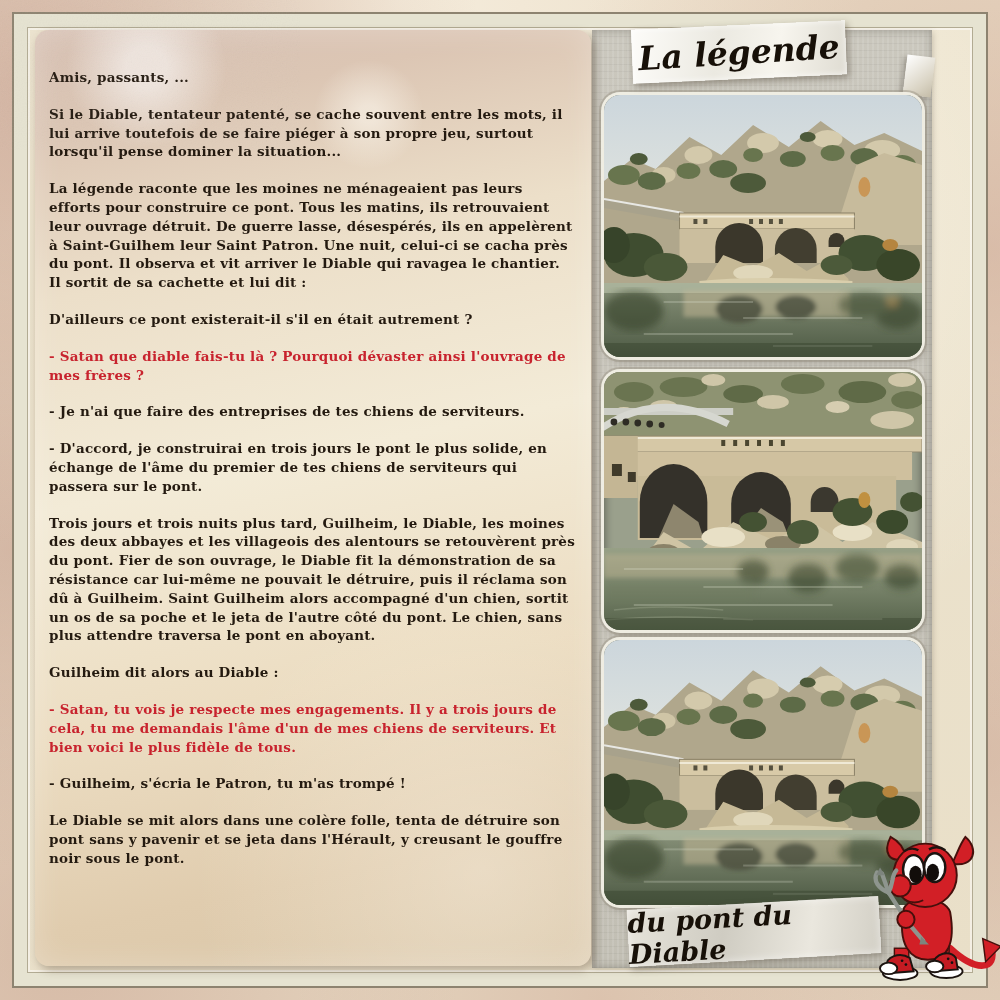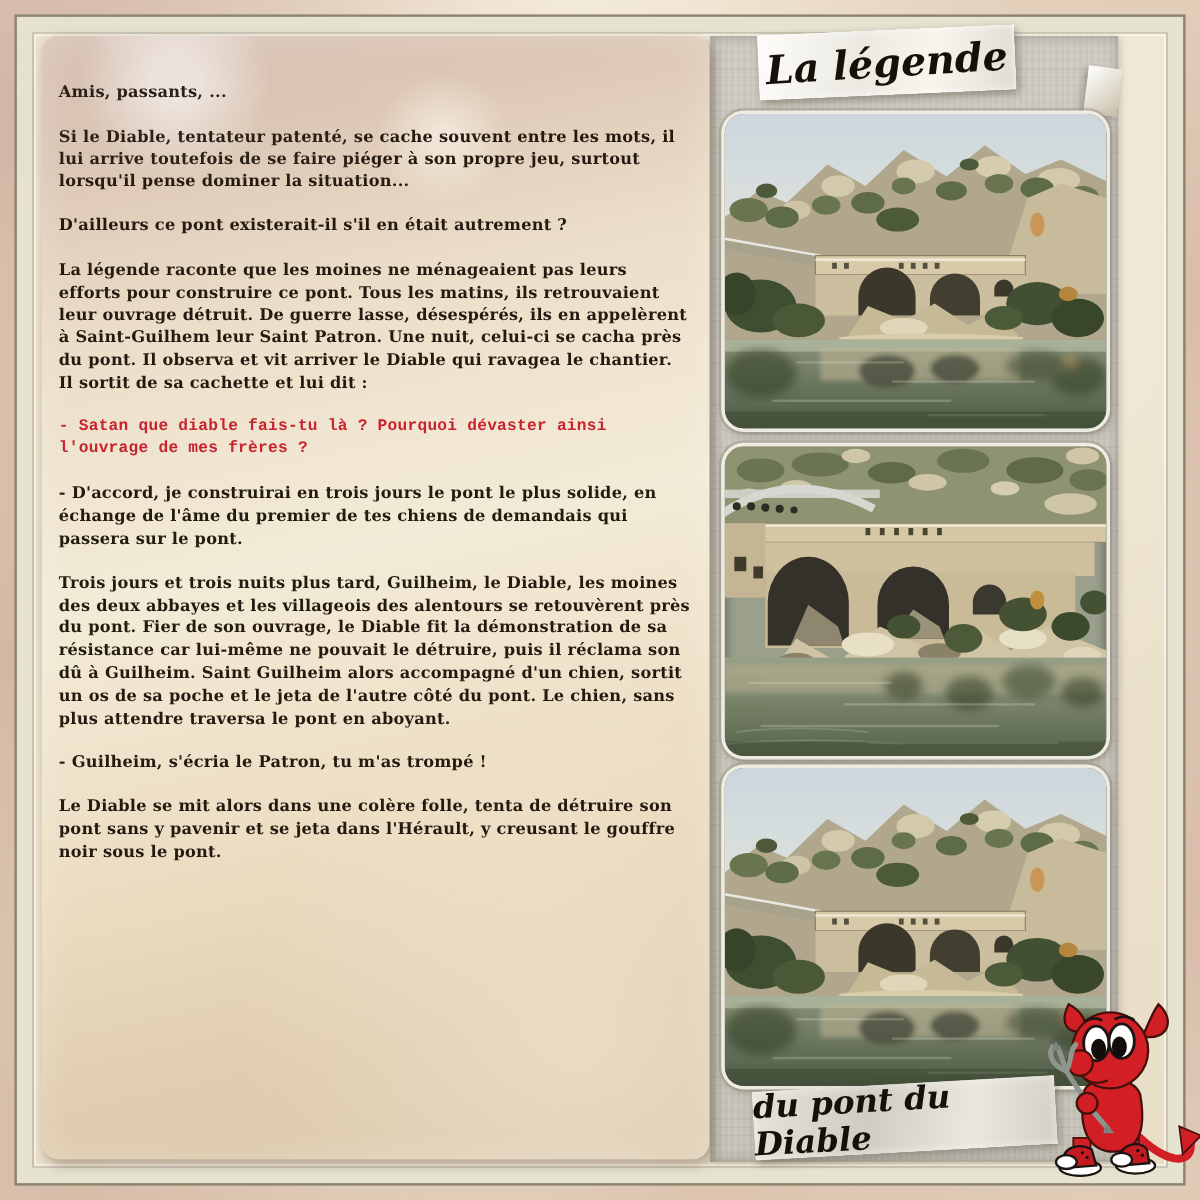--- a/index.html
+++ b/index.html
@@ -39,21 +39,21 @@
     background:
       radial-gradient(circle at 20% 4%, rgba(255,255,255,.55) 0 2%, transparent 8%),
       radial-gradient(circle at 60% 9%, rgba(255,252,244,.5) 0 1%, transparent 6%),
       radial-gradient(circle at 80% 90%, rgba(255,250,240,.35), transparent 30%),
       linear-gradient(168deg,#d8c1b3 0%,#dcc6b4 10%,#ecdfc9 26%,#f3ebd7 46%,#ecddc2 68%,#e0ccae 86%,#d9c6a8 100%);
     box-shadow:3px 4px 10px rgba(90,70,50,.4), inset 0 0 30px rgba(255,255,255,.25);
     overflow:hidden;}
   .story{padding:38px 16px 0 14px;}
   .story p{margin:0 0 18px 0;font-size:13.5px;line-height:18.8px;font-weight:bold;
     color:#241a10;letter-spacing:.2px;}
-  .story p.red{color:#c8232e;font-family:Liberation Mono, monospace;}
+  .story p.red{color:#c8232e;}
   
   .photo{position:absolute;left:604px;width:318px;border-radius:16px;overflow:hidden;background:#9aa08c;
     box-shadow:0 0 0 3px rgba(242,240,230,.95), 0 0 0 5px rgba(150,145,128,.45),
       2px 3px 9px rgba(60,50,40,.4), inset 0 0 10px rgba(0,0,0,.45);}
   .photo svg{display:block;width:100%;height:100%;}
   #photo1{top:95px;height:262px;}
   #photo2{top:372px;height:258px;}
   #photo3{top:640px;height:265px;}
   
   .banner{position:absolute;display:flex;align-items:center;justify-content:center;z-index:6;}
@@ -76,25 +76,28 @@
   <div class="inner-page"></div>
   <div class="frame"></div>
 
   <div class="photo-mat"></div>
   <div class="mat-fold"></div>
 
   <div class="text-panel">
     <div class="story">
         <p class="para">Amis, passants, ...</p>
         <p class="para">Si le Diable, tentateur patenté, se cache souvent entre les mots, il lui arrive toutefois de se faire piéger à son propre jeu, surtout lorsqu'il pense dominer la situation...</p>
+        <p class="para">La légende raconte que les moines ne ménageaient pas leurs efforts pour construire ce pont. Tous les matins, ils retrouvaient leur ouvrage détruit. De guerre lasse, désespérés, ils en appelèrent à Saint-Guilhem leur Saint Patron. Une nuit, celui-ci se cacha près du pont. Il observa et vit arriver le Diable qui ravagea le chantier. Il sortit de sa cachette et lui dit :</p>
         <p class="para">D'ailleurs ce pont existerait-il s'il en était autrement ?</p>
-        <p class="para">La légende raconte que les moines ne ménageaient pas leurs efforts pour construire ce pont. Tous les matins, ils retrouvaient leur ouvrage détruit. De guerre lasse, désespérés, ils en appelèrent à Saint-Guilhem leur Saint Patron. Une nuit, celui-ci se cacha près du pont. Il observa et vit arriver le Diable qui ravagea le chantier. Il sortit de sa cachette et lui dit :</p>
         <p class="para red">- Satan que diable fais-tu là ? Pourquoi dévaster ainsi l'ouvrage de mes frères ?</p>
-        <p class="para">- D'accord, je construirai en trois jours le pont le plus solide, en échange de l'âme du premier de tes chiens de demandais qui passera sur le pont.</p>
+        <p class="para">- Je n'ai que faire des entreprises de tes chiens de serviteurs.</p>
+        <p class="para">- D'accord, je construirai en trois jours le pont le plus solide, en échange de l'âme du premier de tes chiens de serviteurs qui passera sur le pont.</p>
         <p class="para">Trois jours et trois nuits plus tard, Guilheim, le Diable, les moines des deux abbayes et les villageois des alentours se retouvèrent près du pont. Fier de son ouvrage, le Diable fit la démonstration de sa résistance car lui-même ne pouvait le détruire, puis il réclama son dû à Guilheim. Saint Guilheim alors accompagné  d'un chien, sortit un os de sa poche et le jeta de l'autre côté du pont. Le chien, sans plus attendre traversa le pont en aboyant.</p>
+        <p class="para">Guilheim dit alors au Diable :</p>
+        <p class="para red">- Satan, tu vois je respecte mes engagements. Il y a trois jours de cela, tu me demandais l'âme d'un de mes chiens de serviteurs. Et bien voici le plus fidèle de tous.</p>
         <p class="para">- Guilheim, s'écria le Patron, tu m'as trompé !</p>
         <p class="para">Le Diable se mit alors dans une colère folle, tenta de détruire son pont sans y pavenir et se jeta dans l'Hérault, y creusant le gouffre noir sous le pont.</p>
       </div>
   </div>
 
   <svg width="0" height="0" style="position:absolute" aria-hidden="true">
     <defs>
       <linearGradient id="skyg" x1="0" y1="0" x2="0" y2="1">
         <stop offset="0" stop-color="#ccd6dc"></stop>
           <stop offset="1" stop-color="#e2e5df"></stop>

